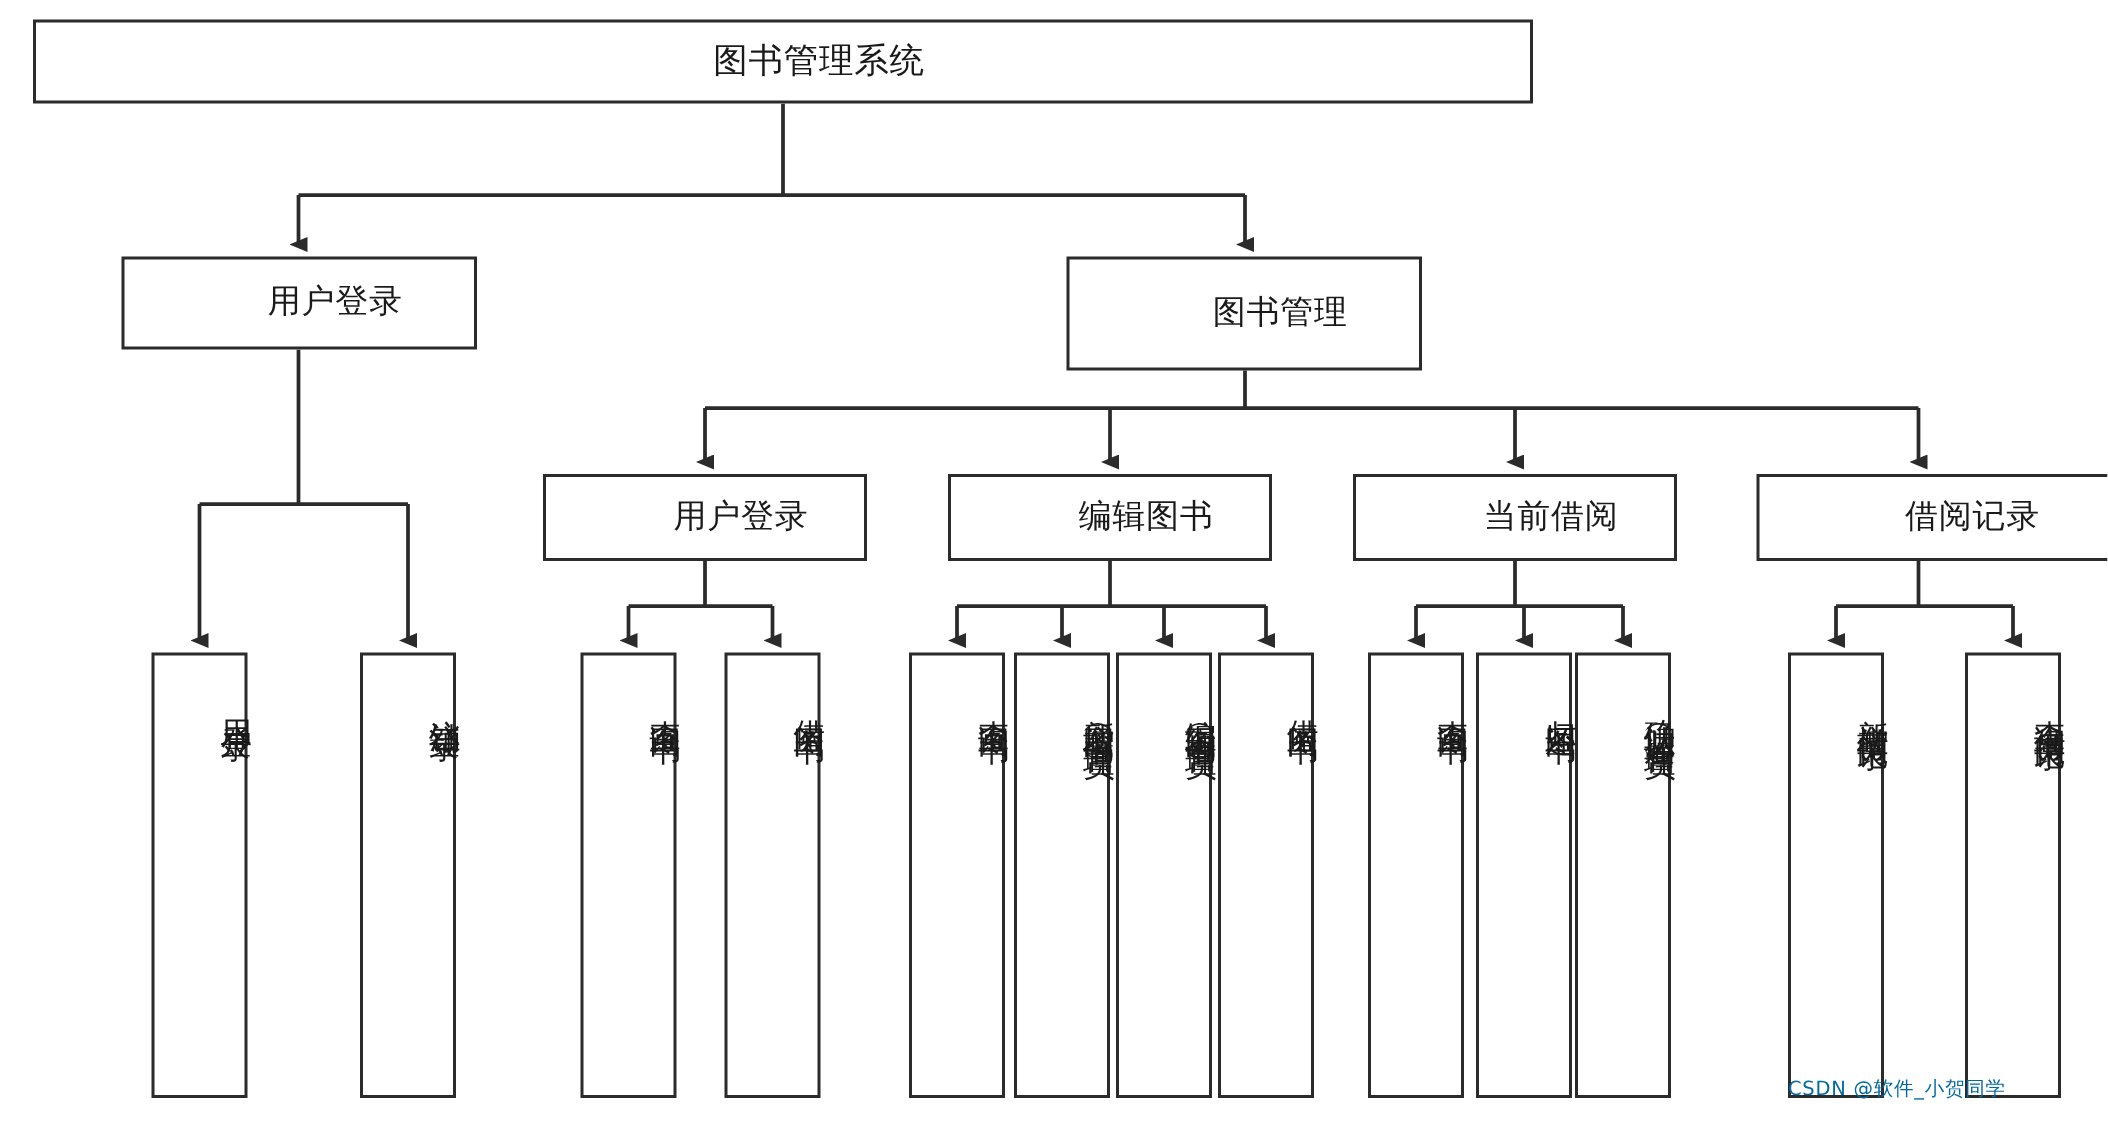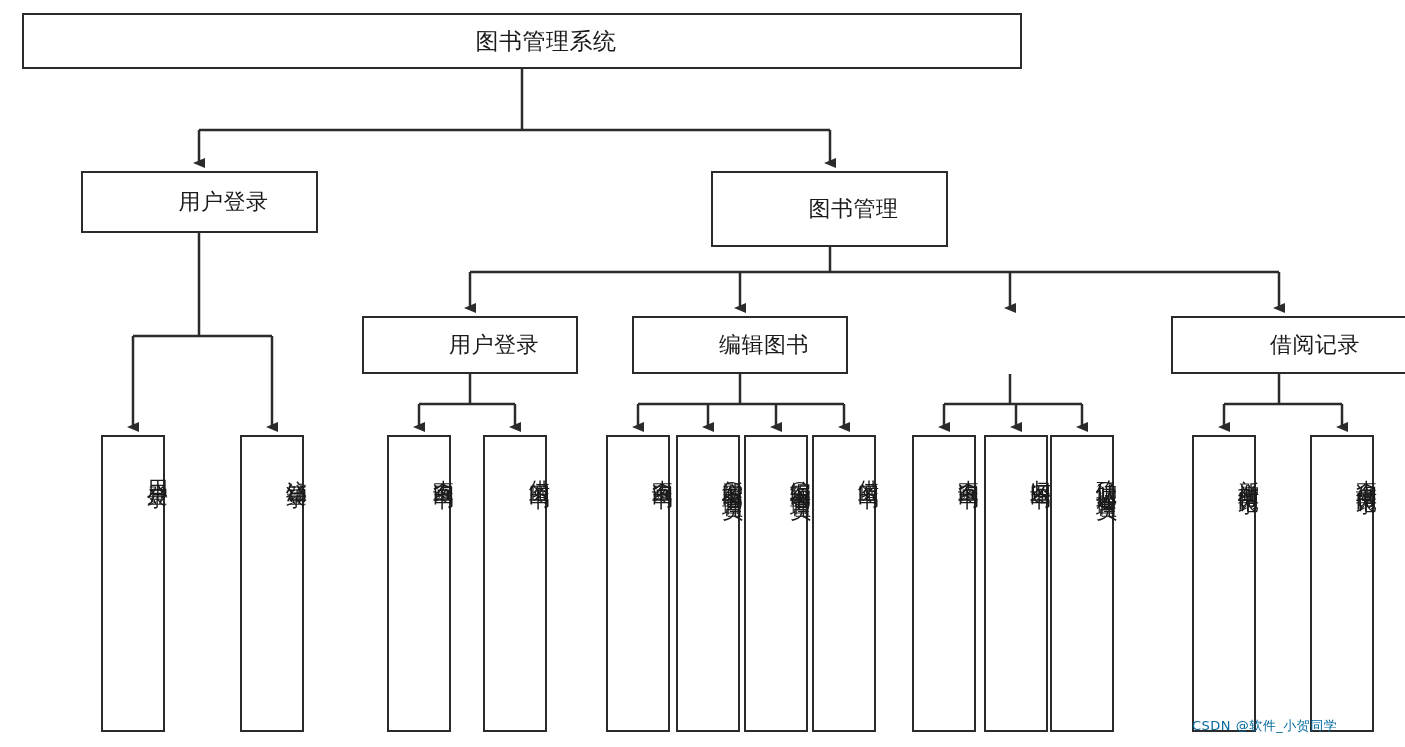--- a/index.html
+++ b/index.html
@@ -131,20 +131,23 @@
   <div class="node h" style="left:711px; top:171px; width:237px; height:76px;">
     <span>图书管理</span>
   </div>
 
   <div class="node h" style="left:362px; top:316px; width:216px; height:58px;">
     <span>用户登录</span>
   </div>
   <div class="node h" style="left:632px; top:316px; width:216px; height:58px;">
     <span>编辑图书</span>
   </div>
+  <div class="node h" style="left:902px; top:316px; width:216px; height:58px;">
+    <span>当前借阅</span>
+  </div>
   <div class="node h" style="left:1171px; top:316px; width:240px; height:58px;">
     <span>借阅记录</span>
   </div>
 
   <div class="node v" style="left:101px; top:435px; width:64px; height:297px;">
     <span class="vtext">用户登录</span>
   </div>
   <div class="node v" style="left:240px; top:435px; width:64px; height:297px;">
     <span class="vtext">注销登录</span>
   </div>

